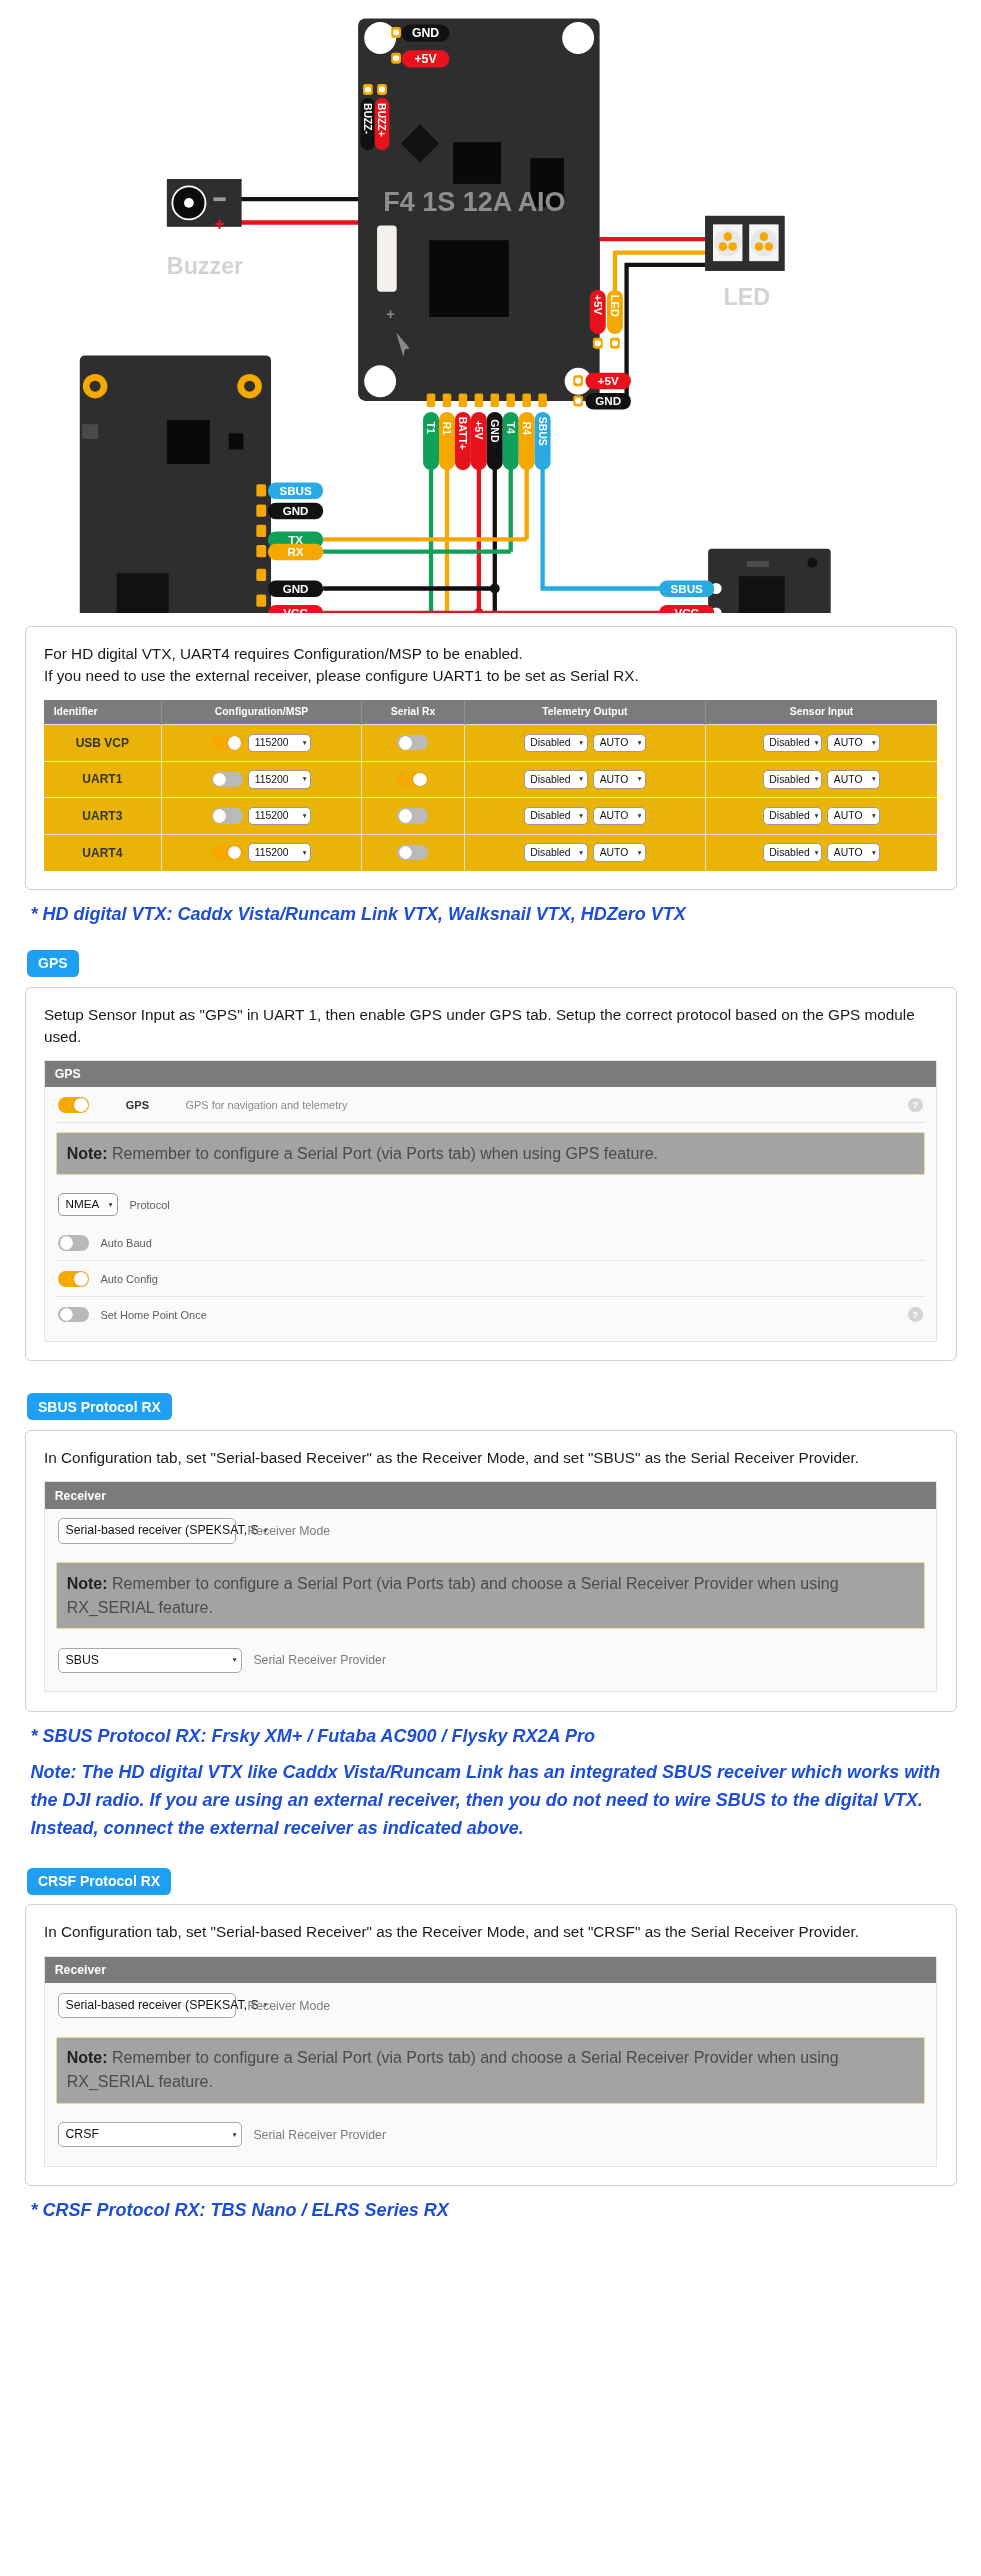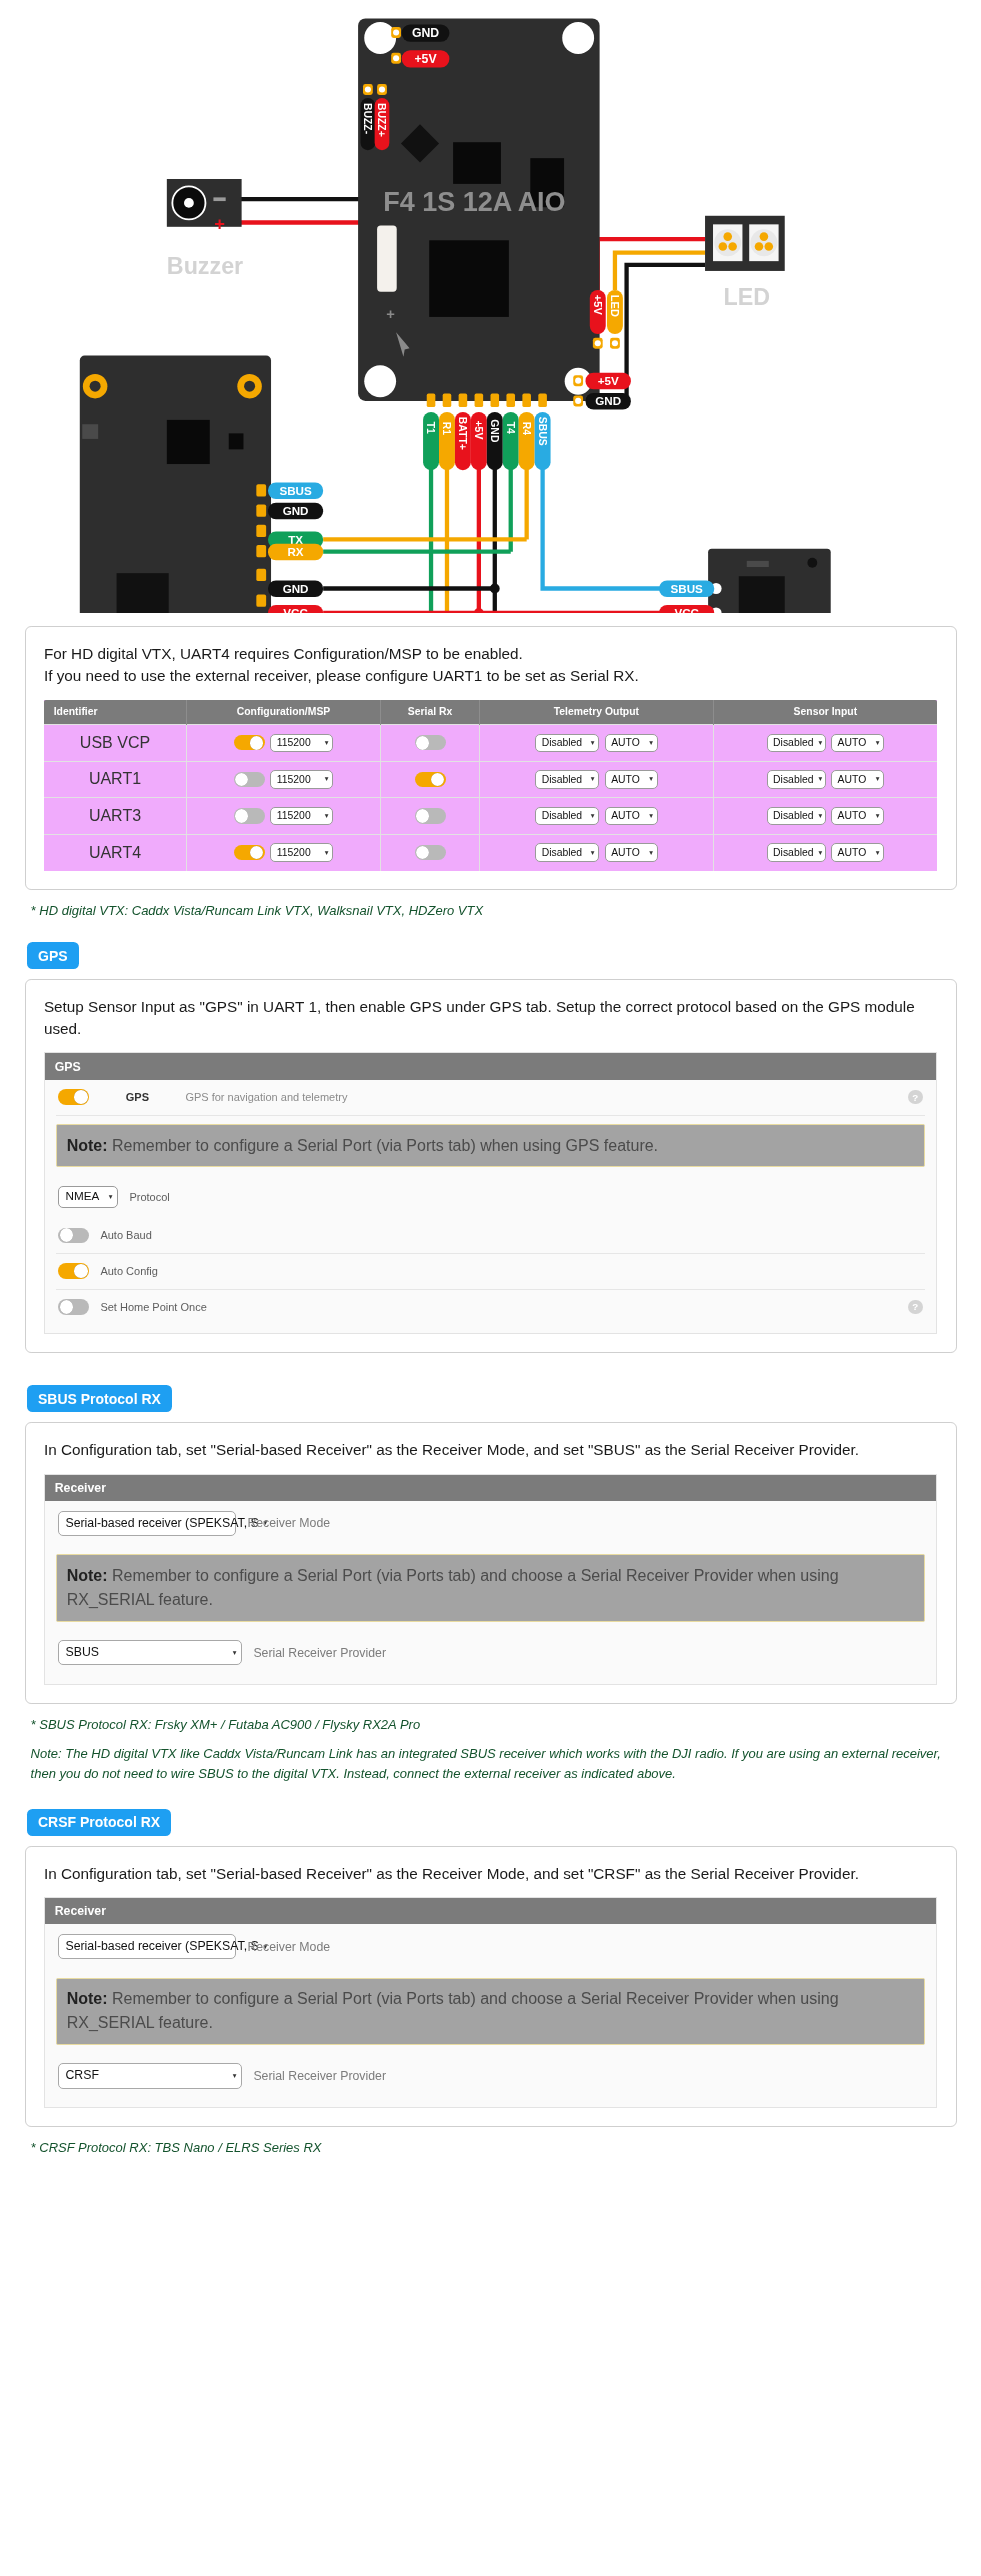--- a/index.html
+++ b/index.html
@@ -35,21 +35,21 @@
     line-height:1.45;
     color:#1a1a1a;
     margin-bottom:12.3px;
     font-family:"Liberation Sans", sans-serif;
   }
 
   
   table.ports {
     width:100%;
     border-collapse:collapse;
-    background:#f0abfc;
+    background:#eab308;
     font-size:10.4px;
   }
   table.ports thead th {
     background:#7b7b7b;
     color:#fff;
     font-weight:bold;
     font-size:10.4px;
     padding:6.7px 6.1px;
     text-align:center;
     border-right:0.6px solid #8d8d8d;
@@ -58,21 +58,21 @@
   table.ports thead th:last-child { border-right:none; border-top-right-radius:1.8px; }
   table.ports tbody td {
     border-top:0.6px solid #e2e2e2;
     border-right:0.6px solid #e2e2e2;
     padding:8.6px 6.1px;
     text-align:center;
     color:#333;
     vertical-align:middle;
   }
   table.ports tbody td:last-child { border-right:none; }
-  td.ident { text-align:left; padding-left:9.8px; font-size:16px; color:#3a3a3a; }
+  td.ident { text-align:left; padding-left:9.8px; font-size:12px; color:#3a3a3a;font-weight:bold; }
 
   
   .toggle {
     display:inline-block;
     width:31px; height:15.3px;
     border-radius:8.6px;
     background:#b9b9b9;
     position:relative;
     vertical-align:middle;
     cursor:pointer;
@@ -105,24 +105,25 @@
   }
   .sel .caret { margin-left:4.9px; font-size:7.4px; color:#333; }
   .sel.w-baud { width:63px; }
   .sel.w-dis  { width:64px; }
   .sel.w-auto { width:53px; }
   .sel.w-dis2 { width:59px; }
 
   
   .footnote {
     font-style:italic;
-    color:#14532d;
-    font-size:13px;
+    color:#1d4ed8;
+    font-size:18px;
     line-height:1.55;
     margin:8.6px 0 0 6.1px;
+    font-weight:bold;
   }
   .footnote.block { margin-bottom:3.7px; }
 
   
   .pill {
     display:inline-block;
     background:#1e9ff2;
     color:#fff;
     font-weight:bold;
     font-size:14px;

